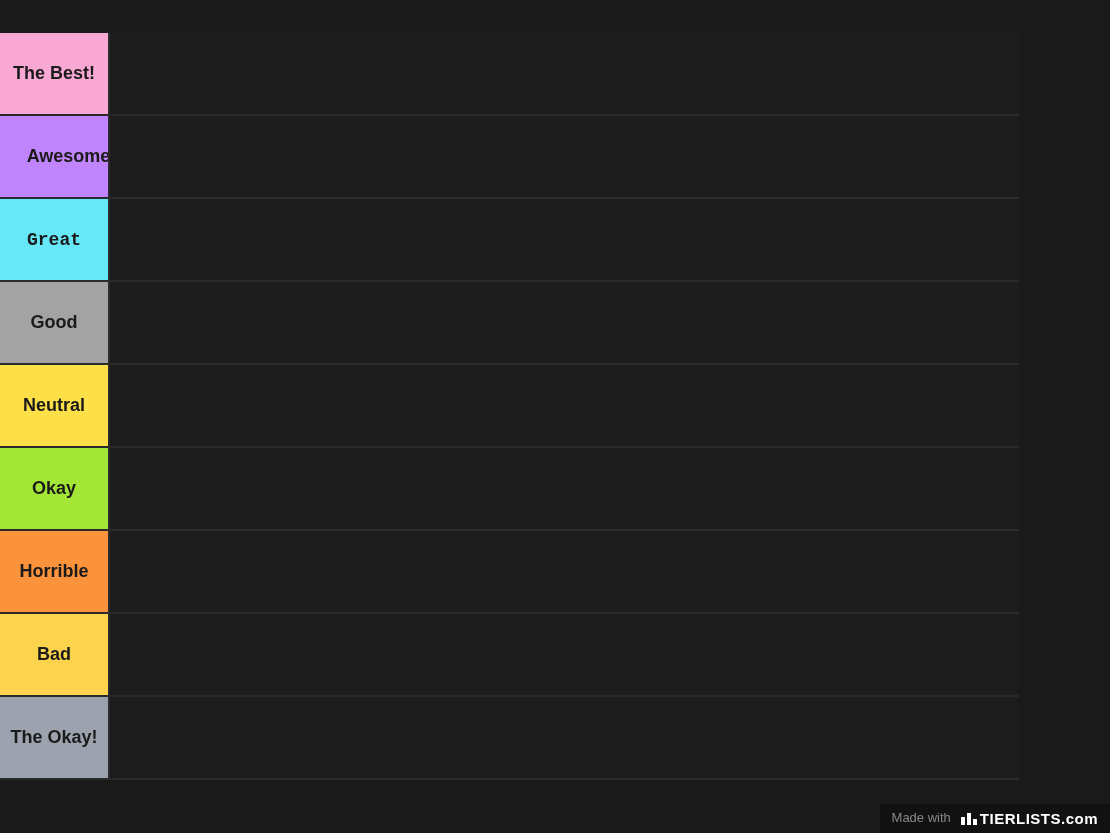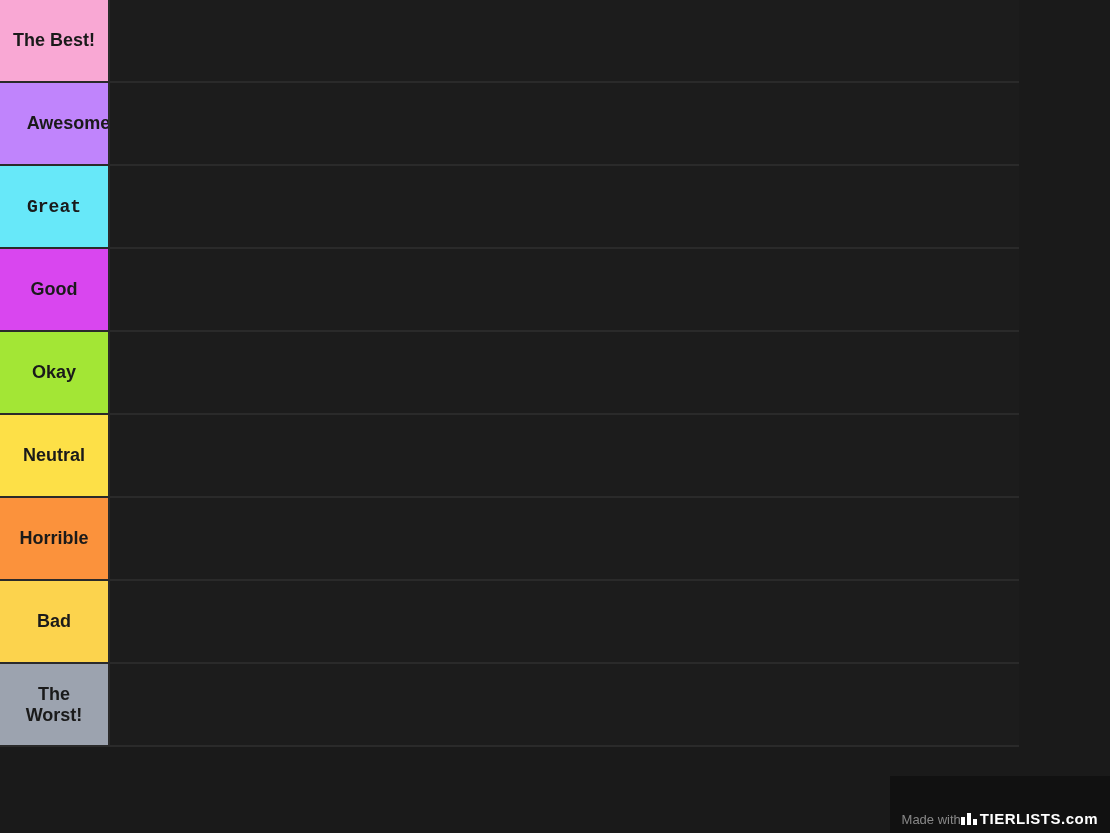--- a/index.html
+++ b/index.html
@@ -14,20 +14,21 @@
       background-color: #1a1a1a;
       font-family: Arial, sans-serif;
       overflow: hidden;
       position: relative;
     }
 
     .tier-list {
       width: 1019px;
       display: flex;
       flex-direction: column;
+      margin-top: 33px;
     }
 
     .tier-row {
       display: flex;
       flex-direction: row;
       border-bottom: 2px solid #2a2a2a;
       height: 83px;
     }
 
     .tier-label {
@@ -49,34 +50,33 @@
       border-left: 2px solid #2a2a2a;
     }
 
     .footer {
       position: absolute;
       bottom: 0;
       right: 0;
       background-color: #111;
       padding: 6px 12px;
       display: flex;
-      align-items: flex-end;
-      gap: 0;
+      align-items: flex-start;
+      gap: 10px;
     }
 
     .footer-made-with {
       color: #888;
       font-size: 13px;
     }
 
     .footer-logo {
       display: flex;
       align-items: center;
       gap: 3px;
-      margin-top: 28px;
     }
 
     .footer-bars {
       display: flex;
       gap: 2px;
       align-items: flex-end;
     }
 
     .footer-bar {
       width: 4px;
@@ -100,41 +100,41 @@
     </div>
     <div class="tier-row">
       <div class="tier-label" style="background-color: rgb(192, 132, 252); color: rgb(26, 26, 26); padding-left: 37px;">Awesome</div>
       <div class="tier-content"></div>
     </div>
     <div class="tier-row">
       <div class="tier-label" style="background-color: rgb(103, 232, 249); color: rgb(26, 26, 26); font-family: Liberation Mono, monospace;">Great</div>
       <div class="tier-content"></div>
     </div>
     <div class="tier-row">
-      <div class="tier-label" style="background-color: #d946ef; color: rgb(26, 26, 26);">Good</div>
+      <div class="tier-label" style="background-color: #a3a3a3; color: rgb(26, 26, 26);">Good</div>
+      <div class="tier-content"></div>
+    </div>
+    <div class="tier-row">
+      <div class="tier-label" style="background-color: rgb(253, 224, 71); color: rgb(26, 26, 26);">Neutral</div>
       <div class="tier-content"></div>
     </div>
     <div class="tier-row">
       <div class="tier-label" style="background-color: rgb(163, 230, 53); color: rgb(26, 26, 26);">Okay</div>
-      <div class="tier-content"></div>
-    </div>
-    <div class="tier-row">
-      <div class="tier-label" style="background-color: rgb(253, 224, 71); color: rgb(26, 26, 26);">Neutral</div>
       <div class="tier-content"></div>
     </div>
     <div class="tier-row">
       <div class="tier-label" style="background-color: rgb(251, 146, 60); color: rgb(26, 26, 26);">Horrible</div>
       <div class="tier-content"></div>
     </div>
     <div class="tier-row">
       <div class="tier-label" style="background-color: rgb(252, 211, 77); color: rgb(26, 26, 26);">Bad</div>
       <div class="tier-content"></div>
     </div>
     <div class="tier-row">
-      <div class="tier-label" style="background-color: rgb(156, 163, 175); color: rgb(26, 26, 26);">The Worst!</div>
+      <div class="tier-label" style="background-color: rgb(156, 163, 175); color: rgb(26, 26, 26);">The Okay!</div>
       <div class="tier-content"></div>
     </div>
   </div>
 
 <div class="footer">
   <span class="footer-made-with">Made with</span>
   <div class="footer-logo">
     <div class="footer-bars">
       <div class="footer-bar" style="height:8px;"></div>
       <div class="footer-bar" style="height:12px;"></div>

